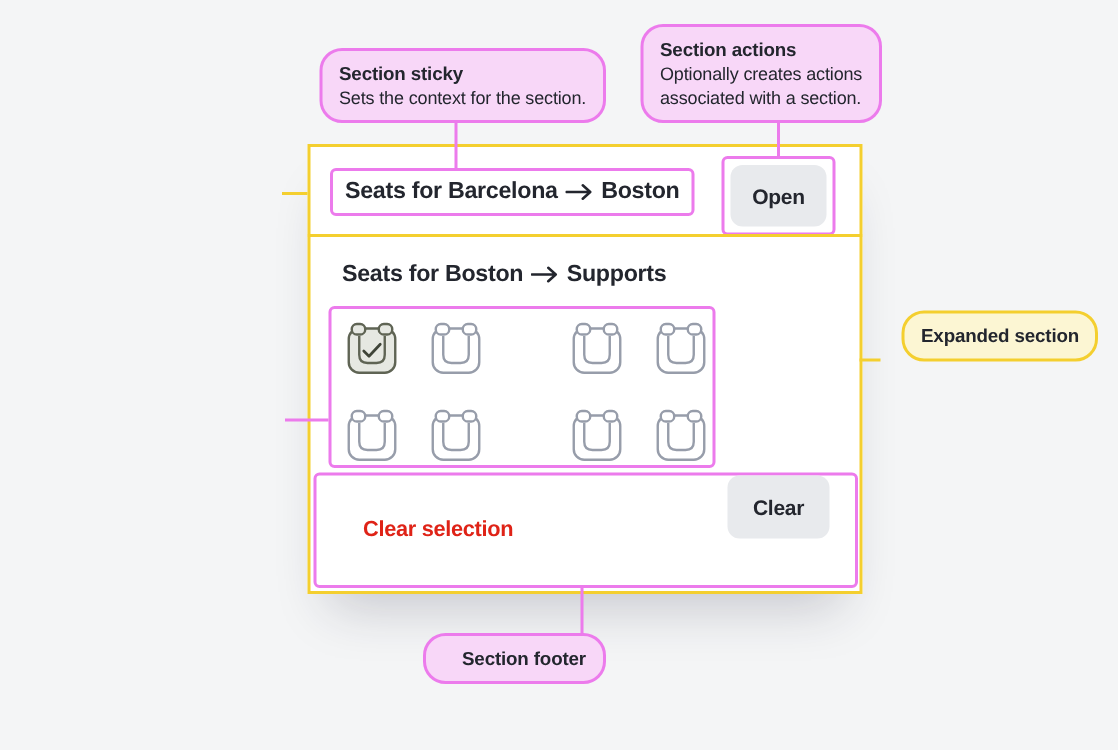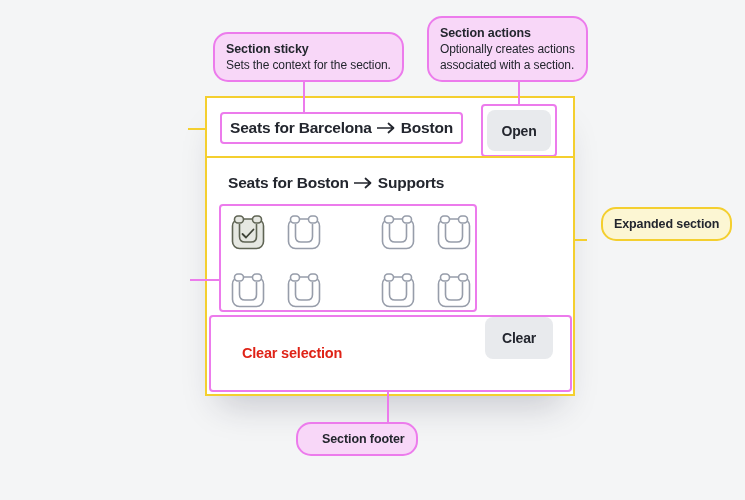--- a/index.html
+++ b/index.html
@@ -251,17 +251,17 @@
     <div class="c-line">Optionally creates actions</div>
     <div class="c-line">associated with a section.</div>
   </div>
 
 
   <div class="callout yellow" style="left:585px; top:207px;margin-left:16px;">
     <div class="c-title">Expanded section</div>
   </div>
 
 
-  <div class="callout pink" style="left:296px; top:422px;padding-left:24px;">
+  <div class="callout pink" style="left:282px; top:422px;padding-left:24px;">
     <div class="c-title">Section footer</div>
   </div>
 
 </div>
 
 </body></html>

